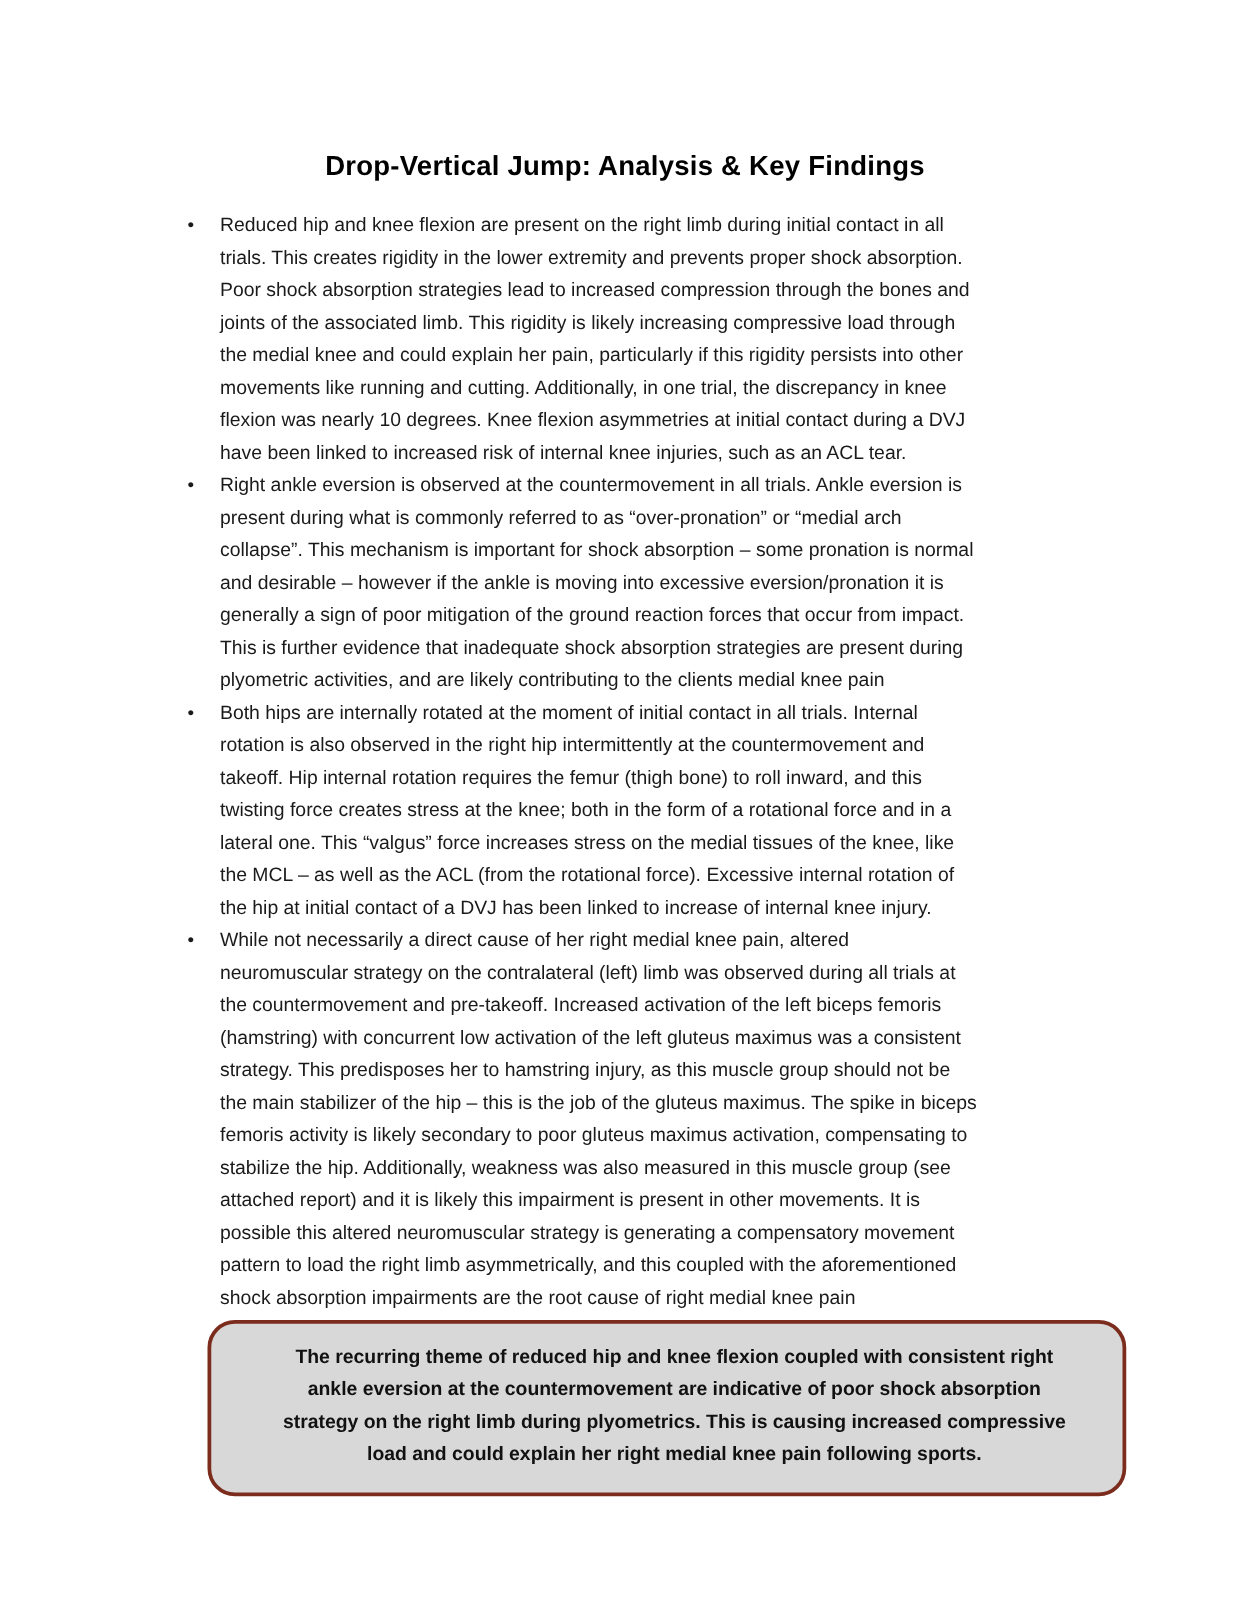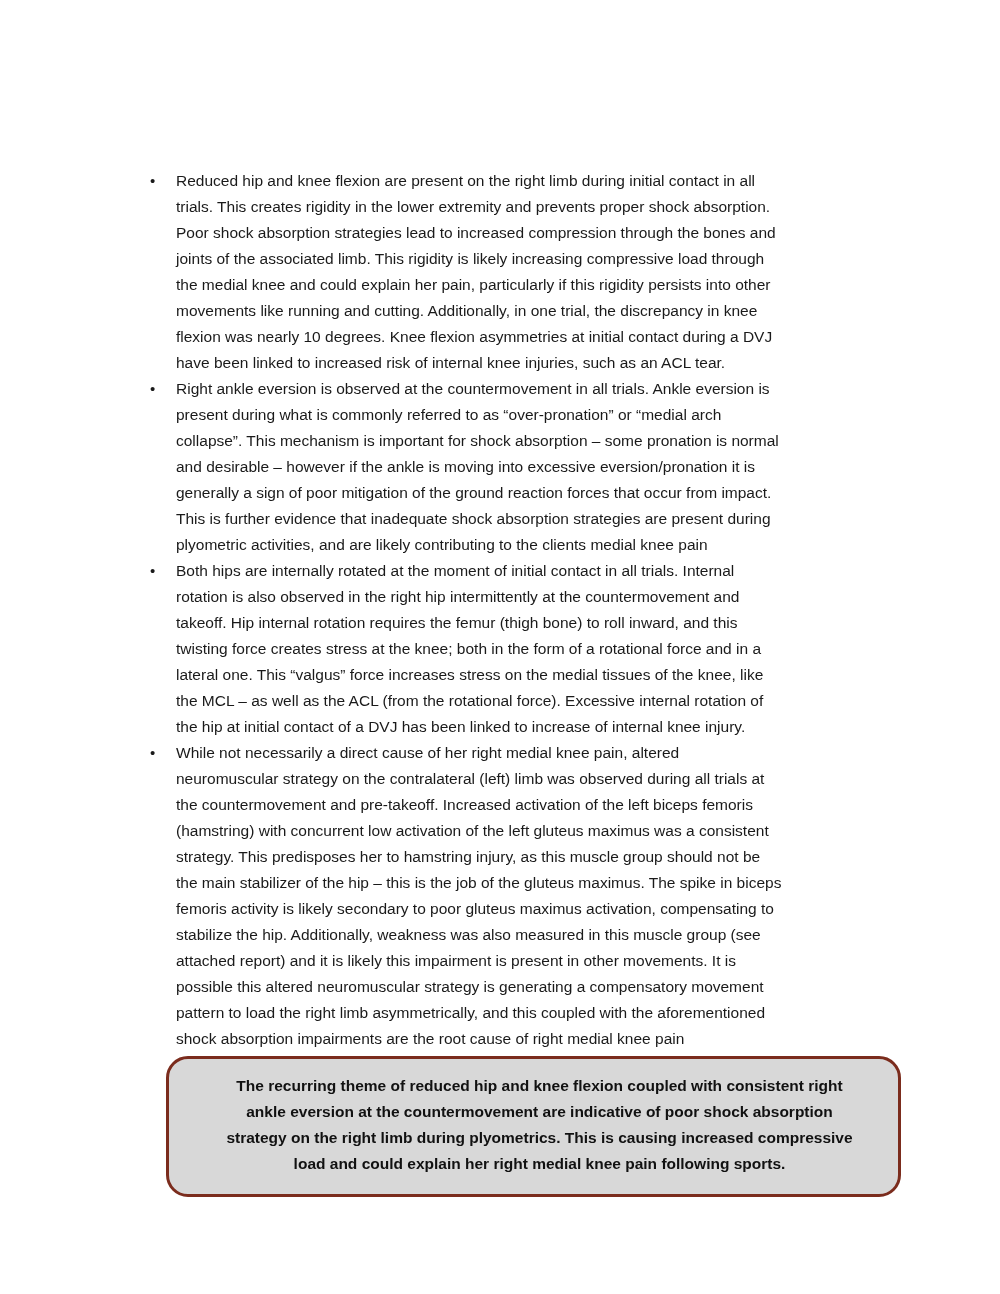--- a/index.html
+++ b/index.html
@@ -70,20 +70,21 @@
     font-weight: bold;
     color: #111111;
     white-space: pre-line;
   }
 </style>
 </head>
 <body>
 
 <div class="page">
 
+  <div class="doc-title">Drop-Vertical Jump: Analysis &amp; Key Findings</div>
 
   <div class="bullet-list">
 
     <div class="bullet-item">
       <span class="bullet-marker">•</span>
       <span class="bullet-text">Reduced hip and knee flexion are present on the right limb during initial contact in all
 trials. This creates rigidity in the lower extremity and prevents proper shock absorption.
 Poor shock absorption strategies lead to increased compression through the bones and
 joints of the associated limb. This rigidity is likely increasing compressive load through
 the medial knee and could explain her pain, particularly if this rigidity persists into other

